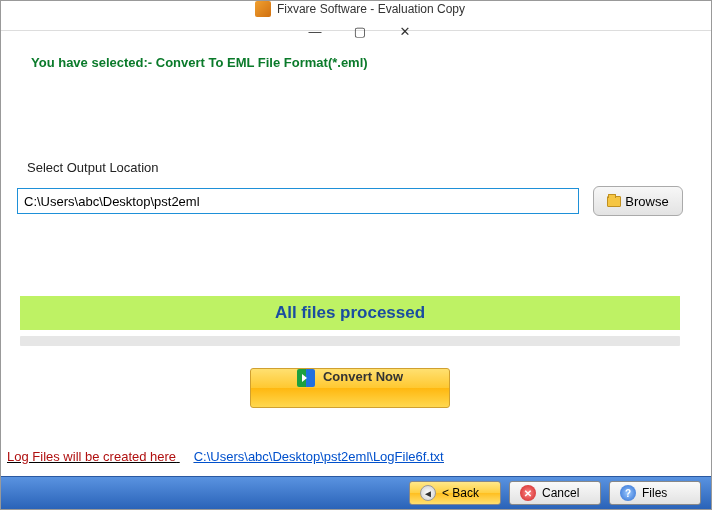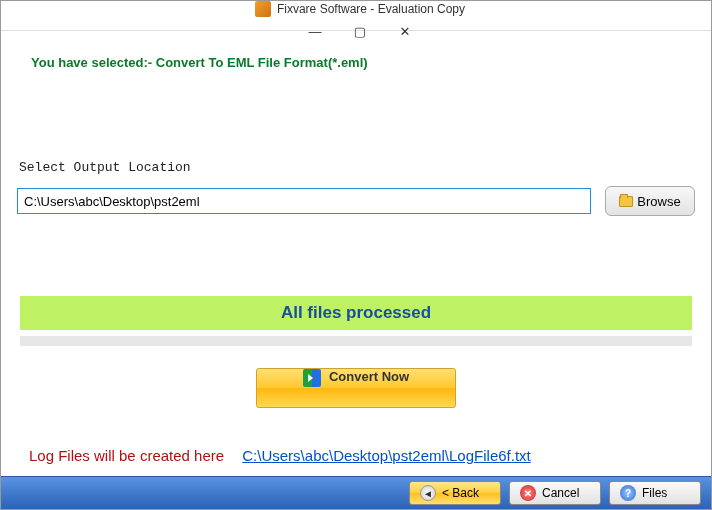--- a/index.html
+++ b/index.html
@@ -4,35 +4,35 @@
 <style>
   * { box-sizing: border-box; margin: 0; padding: 0; }
   body { font-family: Tahoma, "Segoe UI", sans-serif; font-size: 12px; background: #fff; }
   .window { width: 712px; height: 510px; border: 1px solid #999; background: #fff; position: relative; }
   .titlebar { height: 30px; display: flex; align-items: center; justify-content: space-between; padding: 0 0 0 8px; border-bottom: 1px solid #ddd; flex-direction: column; }
   .titlebar-left { display: flex; align-items: center; gap: 6px; }
   .app-icon { width: 16px; height: 16px; background: linear-gradient(135deg,#f0a030,#d07010); border-radius: 2px; }
   .title-text { font-size: 12px; color: #333; }
   .titlebar-ctrls { display: flex; }
   .tctrl { width: 45px; height: 29px; display: flex; align-items: center; justify-content: center; font-size: 13px; color: #333; cursor: default; }
-  .content { padding: 18px 16px 0 16px; }
+  .content { padding: 18px 28px 0 16px; }
   .info-line { color: #0a7a2a; font-weight: bold; font-size: 13px; margin: 6px 0 10px 14px; }
-  .sect-label { font-size: 13px; color: #222; margin: 90px 0 2px 2px; font-family: Liberation Mono, monospace; }
+  .sect-label { font-size: 13px; color: #222; margin: 90px 0 2px 10px; }
   .path-row { display: flex; align-items: center; gap: 14px; margin-top: 11px; }
   .path-input { flex: 1; height: 26px; border: 1px solid #1e90d8; padding: 2px 6px; font-size: 13px; font-family: inherit; outline: none; }
   .browse-btn { width: 90px; height: 30px; background: linear-gradient(#f7f7f7,#e3e3e3); border: 1px solid #aaa; border-radius: 6px; display: flex; align-items: center; justify-content: center; gap: 4px; font-size: 13px; cursor: default; }
   .folder-icon { width: 14px; height: 11px; background: #f5c542; border: 1px solid #c09020; border-radius: 1px; position: relative; }
   .folder-icon:before { content:""; position:absolute; top:-3px; left:0; width:6px; height:3px; background:#f5c542; border:1px solid #c09020; border-bottom:none; border-radius:1px 1px 0 0;}
   .status-banner { margin: 80px 3px 0 3px; height: 34px; background: #bef264; display: flex; align-items: center; justify-content: center; color: #1a4da0; font-size: 17px; font-weight: bold; }
   .progress-track { margin: 6px 3px 0 3px; height: 10px; background: #e6e6e6; border-radius: 1px; }
   .convert-wrap { display:flex; justify-content:center; margin-top: 22px; }
   .convert-btn { width: 200px; height: 40px; background: linear-gradient(#ffe070,#ffc830 50%,#ffb810 51%,#ffd850); border: 1px solid #d0a030; border-radius: 3px; display:flex; align-items:flex-start; justify-content:center; gap:8px; font-size: 13px; font-weight: bold; color: #333; cursor: default; }
   .conv-icon { width:18px; height:18px; background: linear-gradient(90deg,#1da040 50%,#2070e0 50%); border-radius:2px; position:relative; }
   .conv-icon:after { content:""; position:absolute; left:5px; top:5px; width:0;height:0; border-left:5px solid #fff; border-top:4px solid transparent; border-bottom:4px solid transparent;}
-  .log-row { position:absolute; left:28px; bottom: 45px; font-size: 15px; }
+  .log-row { position:absolute; left:6px; bottom: 45px; font-size: 13px; text-decoration: underline; }
   .log-label { color: #b01010; }
   .log-link { color: #0050cc; text-decoration: underline; margin-left: 14px; cursor: default; }
   .footer { position:absolute; left:0; right:0; bottom:0; height: 33px; background: linear-gradient(#5a93e0,#2a63b8); border-top:1px solid #2a58a0; display:flex; justify-content:flex-end; align-items:center; padding-right:10px; gap:8px; }
   .fbtn { height: 24px; min-width: 92px; background: linear-gradient(#fafafa,#e2e2e2); border:1px solid #888; border-radius:3px; display:flex; align-items:center; gap:6px; padding:0 10px; font-size:12px; cursor:default; }
   .fbtn.back { background: linear-gradient(#ffe88a,#ffcf40 50%,#ffbf20 51%,#ffe070); }
   .ficon { width:16px; height:16px; border-radius:50%; display:flex; align-items:center; justify-content:center; font-size:10px; font-weight:bold; }
   .ficon.back-i { background: radial-gradient(#fff,#ccc); border:1px solid #999; color:#333; }
   .ficon.cancel-i { background: radial-gradient(#ff8a8a,#cc2020); color:#fff; }
   .ficon.help-i { background: radial-gradient(#9ac8ff,#2a6ad0); color:#fff; }
 </style>

